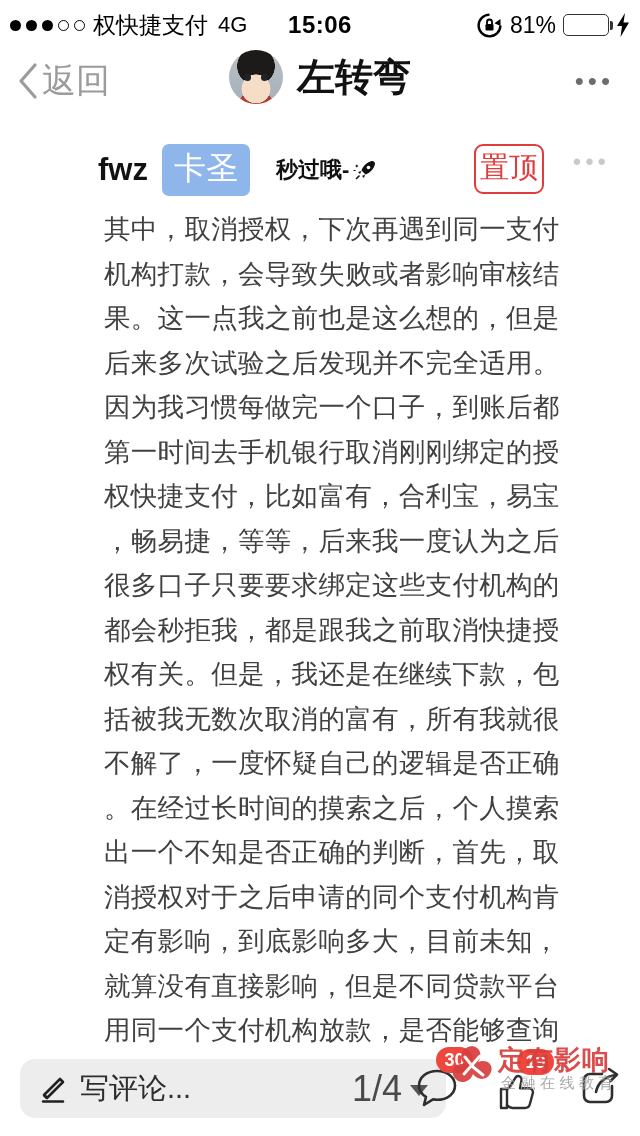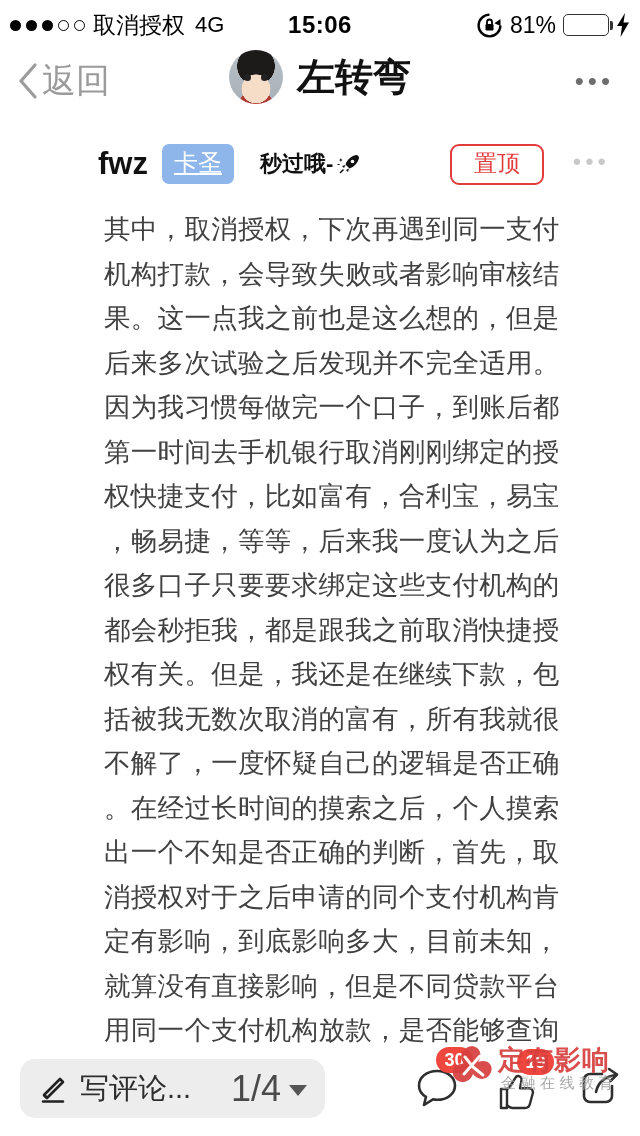--- a/index.html
+++ b/index.html
@@ -50,37 +50,37 @@
   .post-header { position:absolute; top:136px; left:30px; right:24px; height:60px; }
   .post-avatar { position:absolute; left:0; top:2px; width:55px; height:55px; border-radius:50%;
     background:radial-gradient(circle at 28% 22%, #e987c9 0 22%, transparent 23%),
                radial-gradient(circle at 22% 80%, #e8483c 0 16%, transparent 17%),
                radial-gradient(circle at 62% 78%, #e5542c 0 15%, transparent 16%),
                radial-gradient(circle at 75% 45%, #3f9e57 0 20%, transparent 21%),
                radial-gradient(circle at 85% 85%, #c families 0, transparent 0),
                linear-gradient(160deg,#3d7fb8 0%, #2f8e8e 55%, #8e3f8e 100%); }
   .author-row { position:absolute; left:68px; top:8px; display:flex; align-items:center; }
   .author-name { font-size:31px; font-weight:700; color:#111; }
-  .author-badge { margin-left:14px; background:#8fb6ea; color:#fff; font-size:24px;
-    padding:3px 12px 5px; border-radius:7px;text-decoration:underline; }
+  .author-badge { margin-left:14px; background:#8fb6ea; color:#fff; font-size:32px;
+    padding:3px 12px 5px; border-radius:7px; }
   .author-sig { margin-left:26px; display:flex; align-items:center; gap:2px;
     font-size:22px; font-weight:700; color:#111; }
   .pin-badge { position:absolute; right:72px; top:8px; color:#e23b3b; border:2px solid #e23b3b;
-    border-radius:9px; font-size:23px; padding:2px 22px 4px; background:#fff; }
+    border-radius:9px; font-size:29px; padding:2px 4px 4px; background:#fff; }
   .post-more { position:absolute; right:6px; top:12px; color:#c9c9c9; font-size:24px;
     letter-spacing:4px; cursor:pointer; }
 
   
   .post-body { position:absolute; top:207px; left:104px; width:505px;
     font-size:26.5px; line-height:44.5px; letter-spacing:.3px; color:#414141;
     white-space:pre-line; }
 
   
   .bottom-bar { position:absolute; left:0; right:0; top:1054px; height:82px; background:#fff; }
-  .comment-pill { position:absolute; left:20px; top:5px; width:305px; height:59px;
+  .comment-pill { position:absolute; left:20px; top:5px; width:426px; height:59px;
     background:#ededed; border-radius:15px; display:flex; align-items:center;
     padding:0 18px; cursor:text; }
   .pill-placeholder { font-size:29px; color:#2e2e2e; margin-left:12px; }
   .page-select { margin-left:auto; display:flex; align-items:center; gap:8px;
     font-size:36px; color:#4a4a4a; cursor:pointer; }
   .page-caret { width:0; height:0; border-left:9px solid transparent;
     border-right:9px solid transparent; border-top:11px solid #555; margin-top:3px; }
   .bb-icon { position:absolute; cursor:pointer; }
   .icon-comment { left:414px; top:12px; }
   .icon-like { left:496px; top:18px; }
@@ -108,21 +108,21 @@
 <div class="screen">
 
   <div class="status-bar">
     <div class="sig-dots">
       <span class="sig-dot filled"></span>
       <span class="sig-dot filled"></span>
       <span class="sig-dot filled"></span>
       <span class="sig-dot empty"></span>
       <span class="sig-dot empty"></span>
     </div>
-    <span class="carrier">取消授权</span>
+    <span class="carrier">权快捷支付</span>
     <span class="network">4G</span>
     <div class="sb-time">15:06</div>
     <div class="sb-right">
       <span>
         <svg width="27" height="27" viewBox="0 0 27 27">
           <path d="M13.5 2.6 A10.9 10.9 0 1 0 24.4 13.5" fill="none" stroke="#000" stroke-width="2.4"></path>
           <path d="M24.4 7 L24.6 13.9 L18.4 11.2 Z" fill="#000"></path>
           <rect x="9.5" y="12" width="8" height="6.5" rx="1.2" fill="#000"></rect>
           <path d="M11 12 v-2 a2.5 2.5 0 0 1 5 0 v2" fill="none" stroke="#000" stroke-width="1.8"></path>
         </svg>

